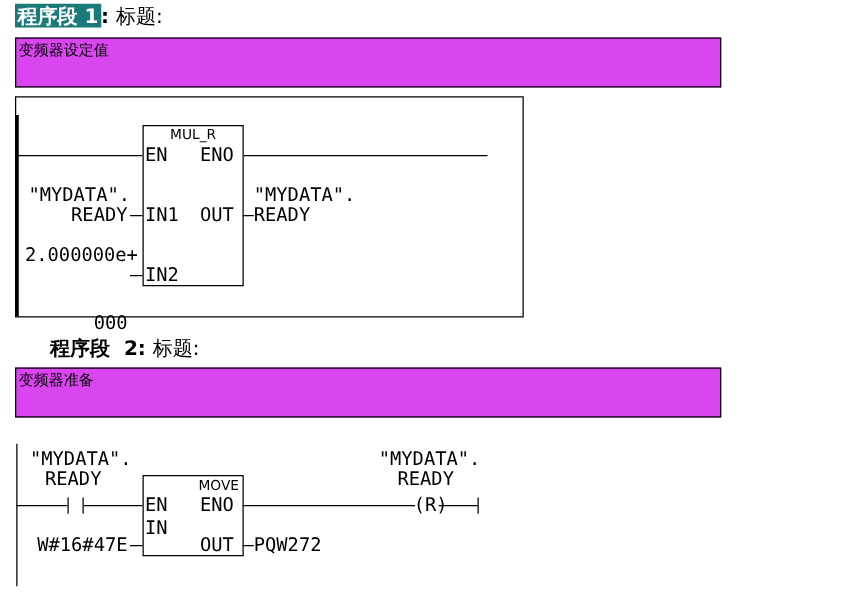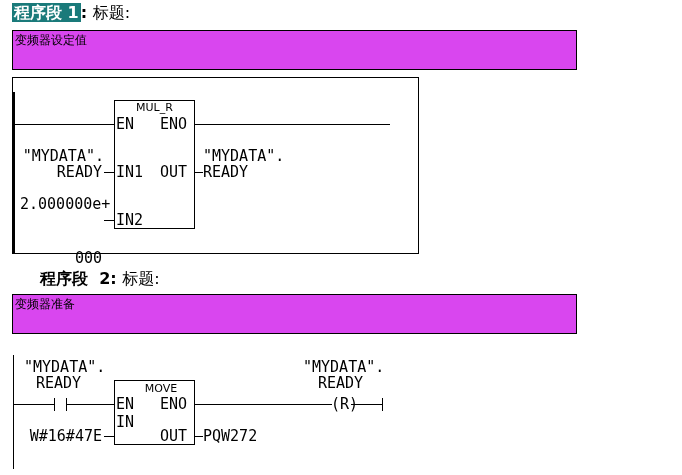--- a/index.html
+++ b/index.html
@@ -65,21 +65,21 @@
 <div class="vline" style="left:13px;top:355px;height:114px;"></div>
 
 <div class="t" style="left:24px;top:361px;">"MYDATA".</div>
 <div class="t" style="left:36px;top:377px;">READY</div>
 <div class="hline" style="left:13px;top:404px;width:41px;"></div>
 <div class="vline" style="left:54px;top:398px;height:13px;"></div>
 <div class="vline" style="left:66px;top:398px;height:13px;"></div>
 <div class="hline" style="left:67px;top:404px;width:47px;"></div>
 
 <div class="box" style="left:114px;top:380px;width:81px;height:65px;"></div>
-<div class="bt" style="left:114px;top:383px;width:94px;text-align:center;">MOVE</div>
+<div class="bt" style="left:114px;top:383px;width:94px;text-align:center;padding-left:14px;">MOVE</div>
 <div class="t" style="left:116px;top:398px;">EN</div>
 <div class="t" style="left:160px;top:398px;">ENO</div>
 <div class="t" style="left:116px;top:416px;">IN</div>
 <div class="t" style="left:160px;top:430px;">OUT</div>
 
 <div class="t r" style="left:20px;top:430px;width:82px;">W#16#47E</div>
 <div class="hline" style="left:104px;top:436px;width:10px;"></div>
 <div class="hline" style="left:194px;top:436px;width:9px;"></div>
 <div class="t" style="left:203px;top:430px;">PQW272</div>
 

